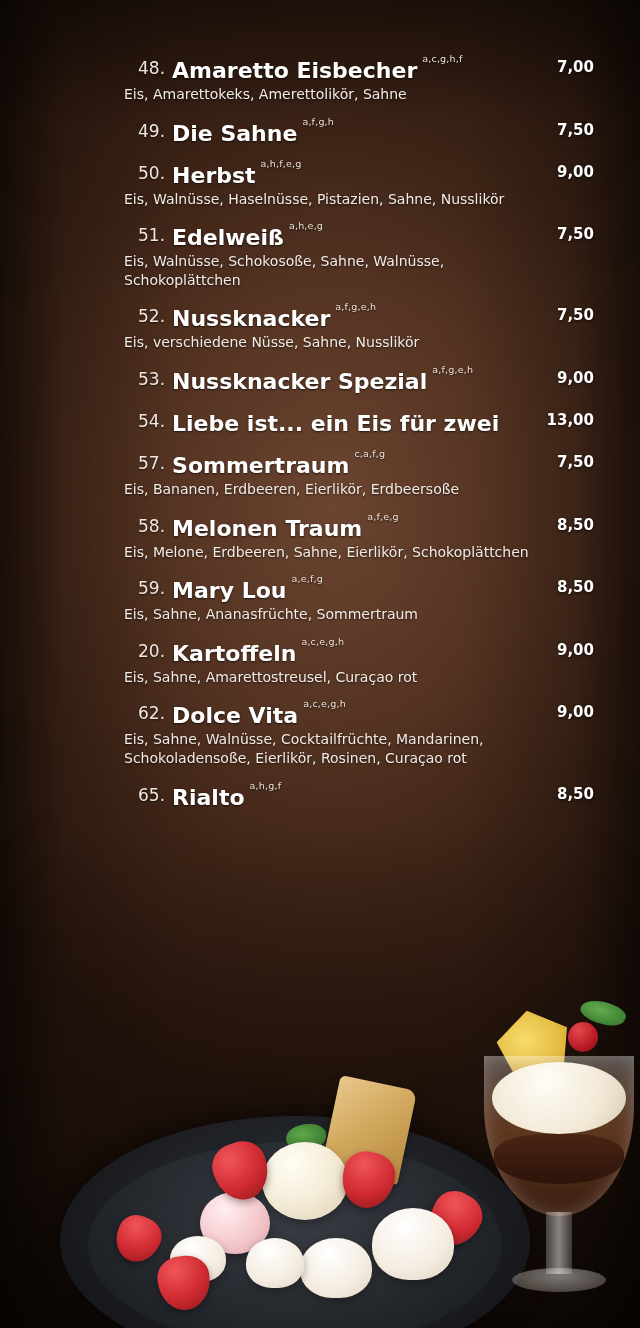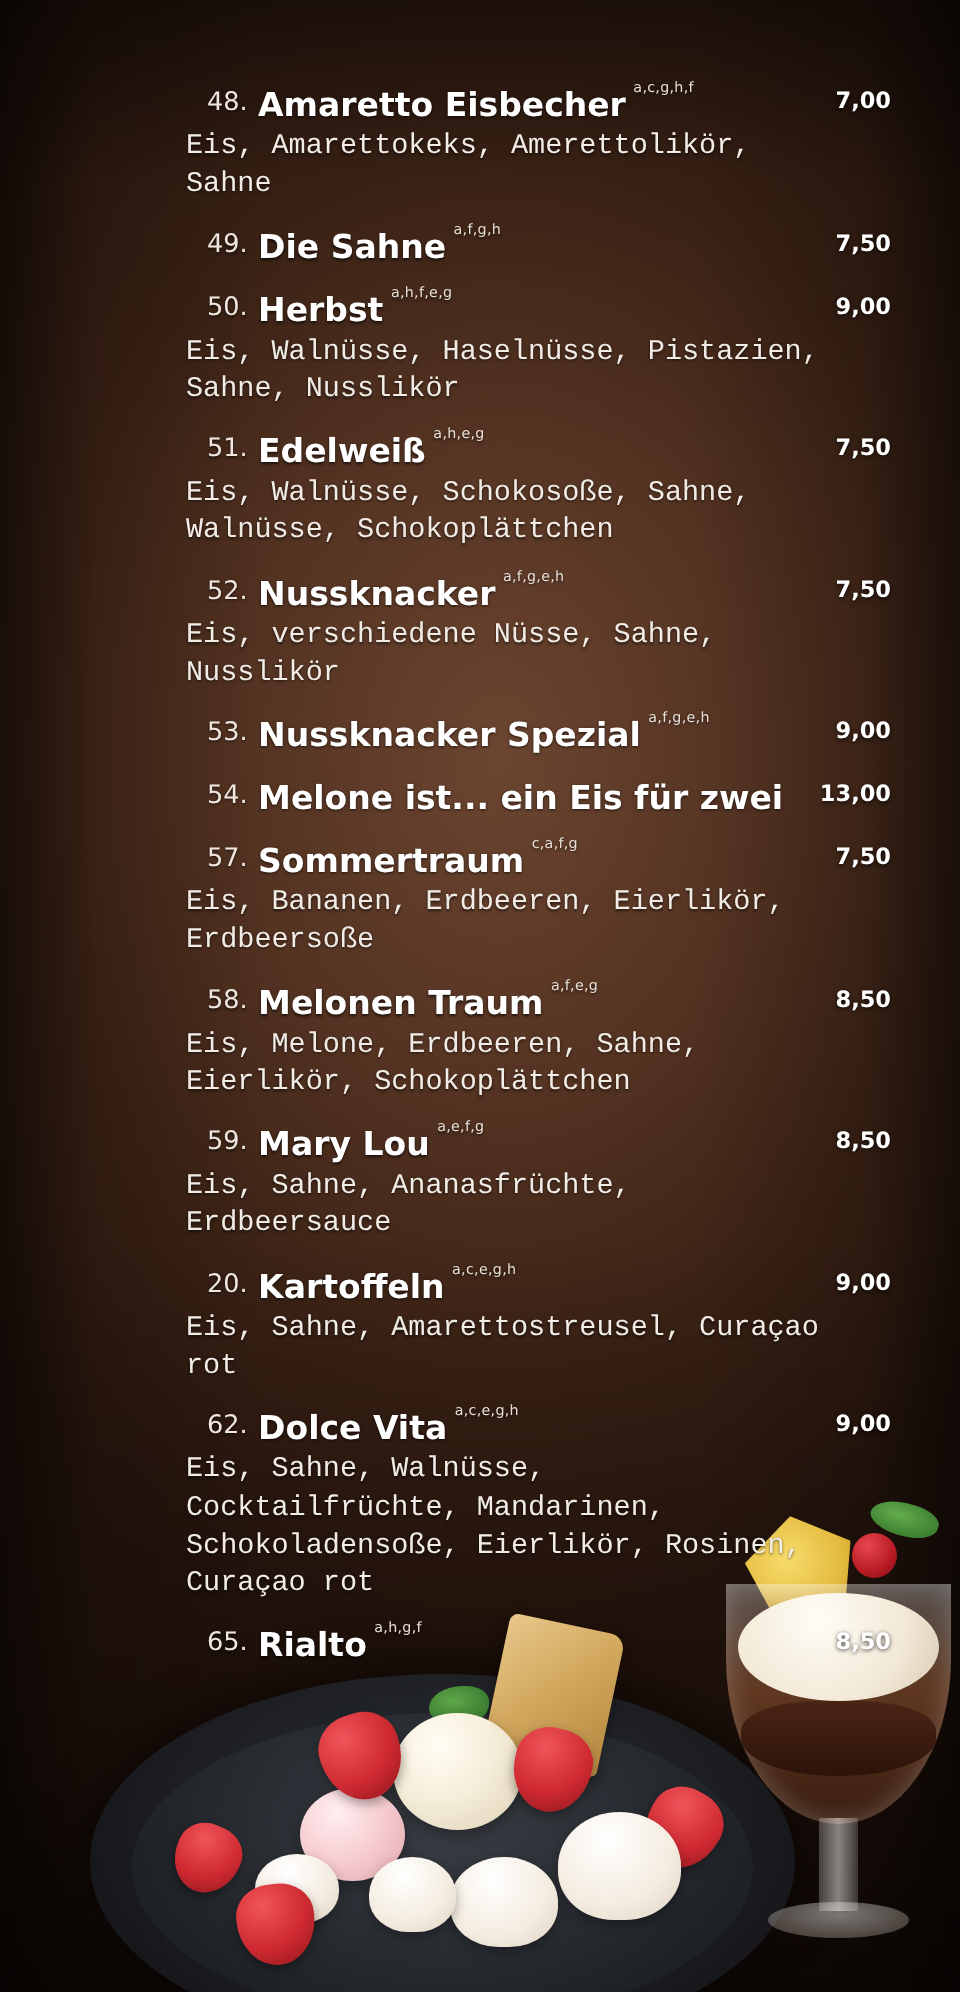--- a/index.html
+++ b/index.html
@@ -76,27 +76,26 @@
   .spacer { flex: 1 1 auto; }
   .price {
     color: #ffffff;
     font-size: 15px;
     font-weight: bold;
     text-shadow: 0 1px 3px rgba(0,0,0,.7);
     margin-left: 10px;
   }
   .desc {
     color: #f2ece6;
-    font-size: 19px;
+    font-size: 14px;
     line-height: 1.33;
     margin-top: 2px;
     margin-left: 34px;
     max-width: 430px;
     text-shadow: 0 1px 2px rgba(0,0,0,.6);
-    font-family: Liberation Mono, monospace;
   }
 
   
   #photo {
     position: absolute;
     left: 0; right: 0; bottom: 0;
     height: 430px;
     z-index: 3;
     pointer-events: none;
   }
@@ -299,21 +298,21 @@
           <span class="num">53.</span>
           <span class="name">Nussknacker Spezial</span>
           <span class="allerg">a,f,g,e,h</span>
           <span class="spacer"></span>
           <span class="price">9,00</span>
         </div>
       </div>
       <div class="item">
         <div class="item-head">
           <span class="num">54.</span>
-          <span class="name">Melone ist... ein Eis für zwei</span>
+          <span class="name">Liebe ist... ein Eis für zwei</span>
           <span class="spacer"></span>
           <span class="price">13,00</span>
         </div>
       </div>
       <div class="item">
         <div class="item-head">
           <span class="num">57.</span>
           <span class="name">Sommertraum</span>
           <span class="allerg">c,a,f,g</span>
           <span class="spacer"></span>
@@ -332,21 +331,21 @@
         <div class="desc">Eis, Melone, Erdbeeren, Sahne, Eierlikör, Schokoplättchen</div>
       </div>
       <div class="item">
         <div class="item-head">
           <span class="num">59.</span>
           <span class="name">Mary Lou</span>
           <span class="allerg">a,e,f,g</span>
           <span class="spacer"></span>
           <span class="price">8,50</span>
         </div>
-        <div class="desc">Eis, Sahne, Ananasfrüchte, Erdbeersauce</div>
+        <div class="desc">Eis, Sahne, Ananasfrüchte, Sommertraum</div>
       </div>
       <div class="item">
         <div class="item-head">
           <span class="num">20.</span>
           <span class="name">Kartoffeln</span>
           <span class="allerg">a,c,e,g,h</span>
           <span class="spacer"></span>
           <span class="price">9,00</span>
         </div>
         <div class="desc">Eis, Sahne, Amarettostreusel, Curaçao rot</div>

